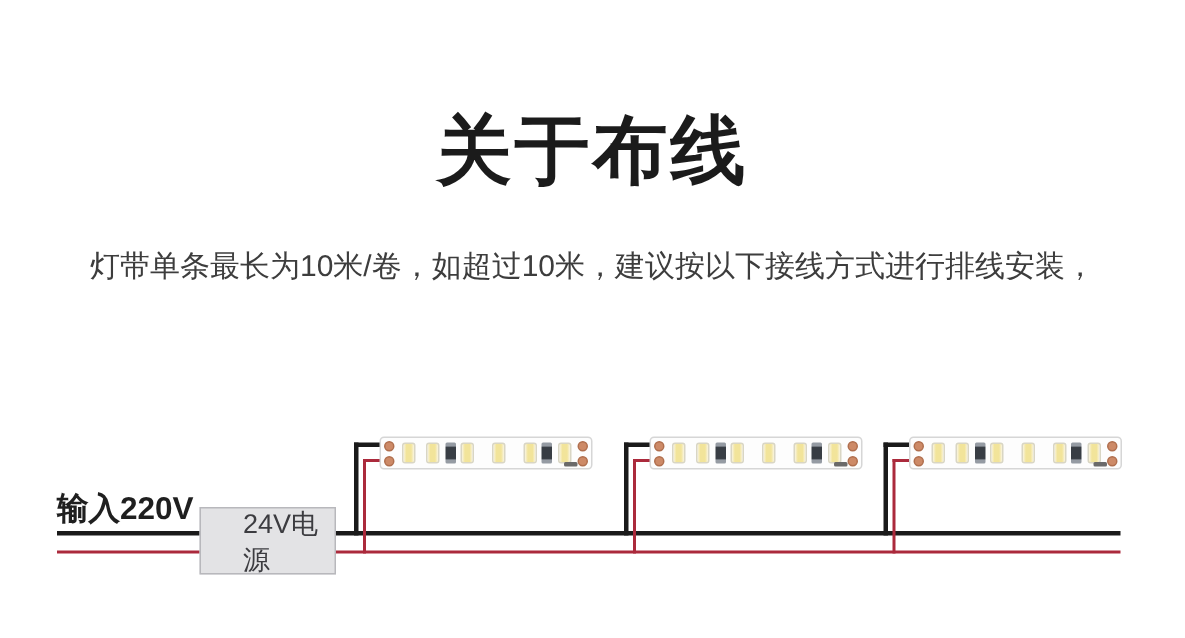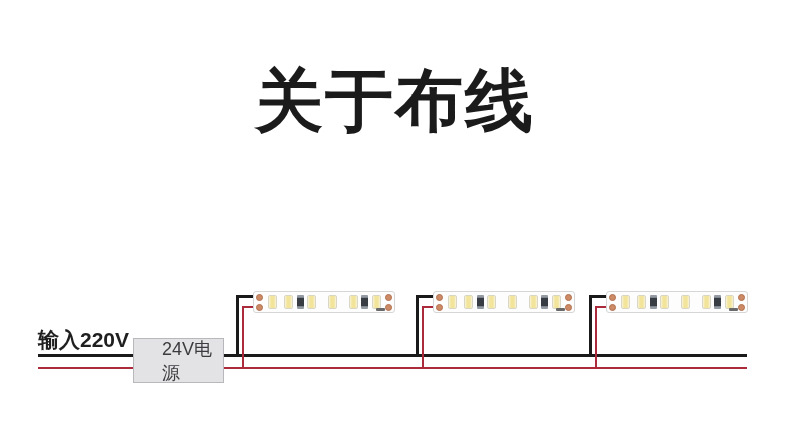--- a/index.html
+++ b/index.html
@@ -6,21 +6,21 @@
   .page{
     position:relative;
     width:790px;height:425px;
     background:#ffffff;
     overflow:hidden;
     font-family:"Liberation Sans","DejaVu Sans",sans-serif;
   }
   .title{
     position:absolute;left:0;top:72px;width:790px;
     text-align:center;
-    font-size:68px;line-height:56px;font-weight:bold;
+    font-size:50px;line-height:56px;font-weight:bold;
     color:#1b1b1b;letter-spacing:2px;
   }
   .subtitle{
     position:absolute;left:0;top:163px;width:790px;
     text-align:center;
     font-size:20px;line-height:31px;
     color:#3d3d3d;
   }
   .diagram{position:absolute;left:0;top:0;width:790px;height:335px;}
   .abs{position:absolute;}
@@ -58,20 +58,21 @@
   }
 </style>
 </head>
 <body>
 
 <div class="page">
 
   <div class="title">关于布线</div>
 
   <div class="subtitle">
+    <div>灯带单条最长为10米/卷，如超过10米，建议按以下接线方式进行排线安装，</div>
   </div>
 
   <div class="diagram">
     <div class="abs input-label" style="left: 38px; top: 329px;">输入220V</div>
     <div class="abs" style="left: 38px; top: 354px; width: 709px; height: 3px; background: rgb(26, 26, 26);"></div>
     <div class="abs" style="left: 38px; top: 367px; width: 709px; height: 2px; background: rgb(171, 42, 60);"></div>
     <div class="abs psu-box" style="left: 133px; top: 338px; width: 91px; height: 45px; padding-left: 28px;">
       <span>24V电源</span>
     </div>
 

